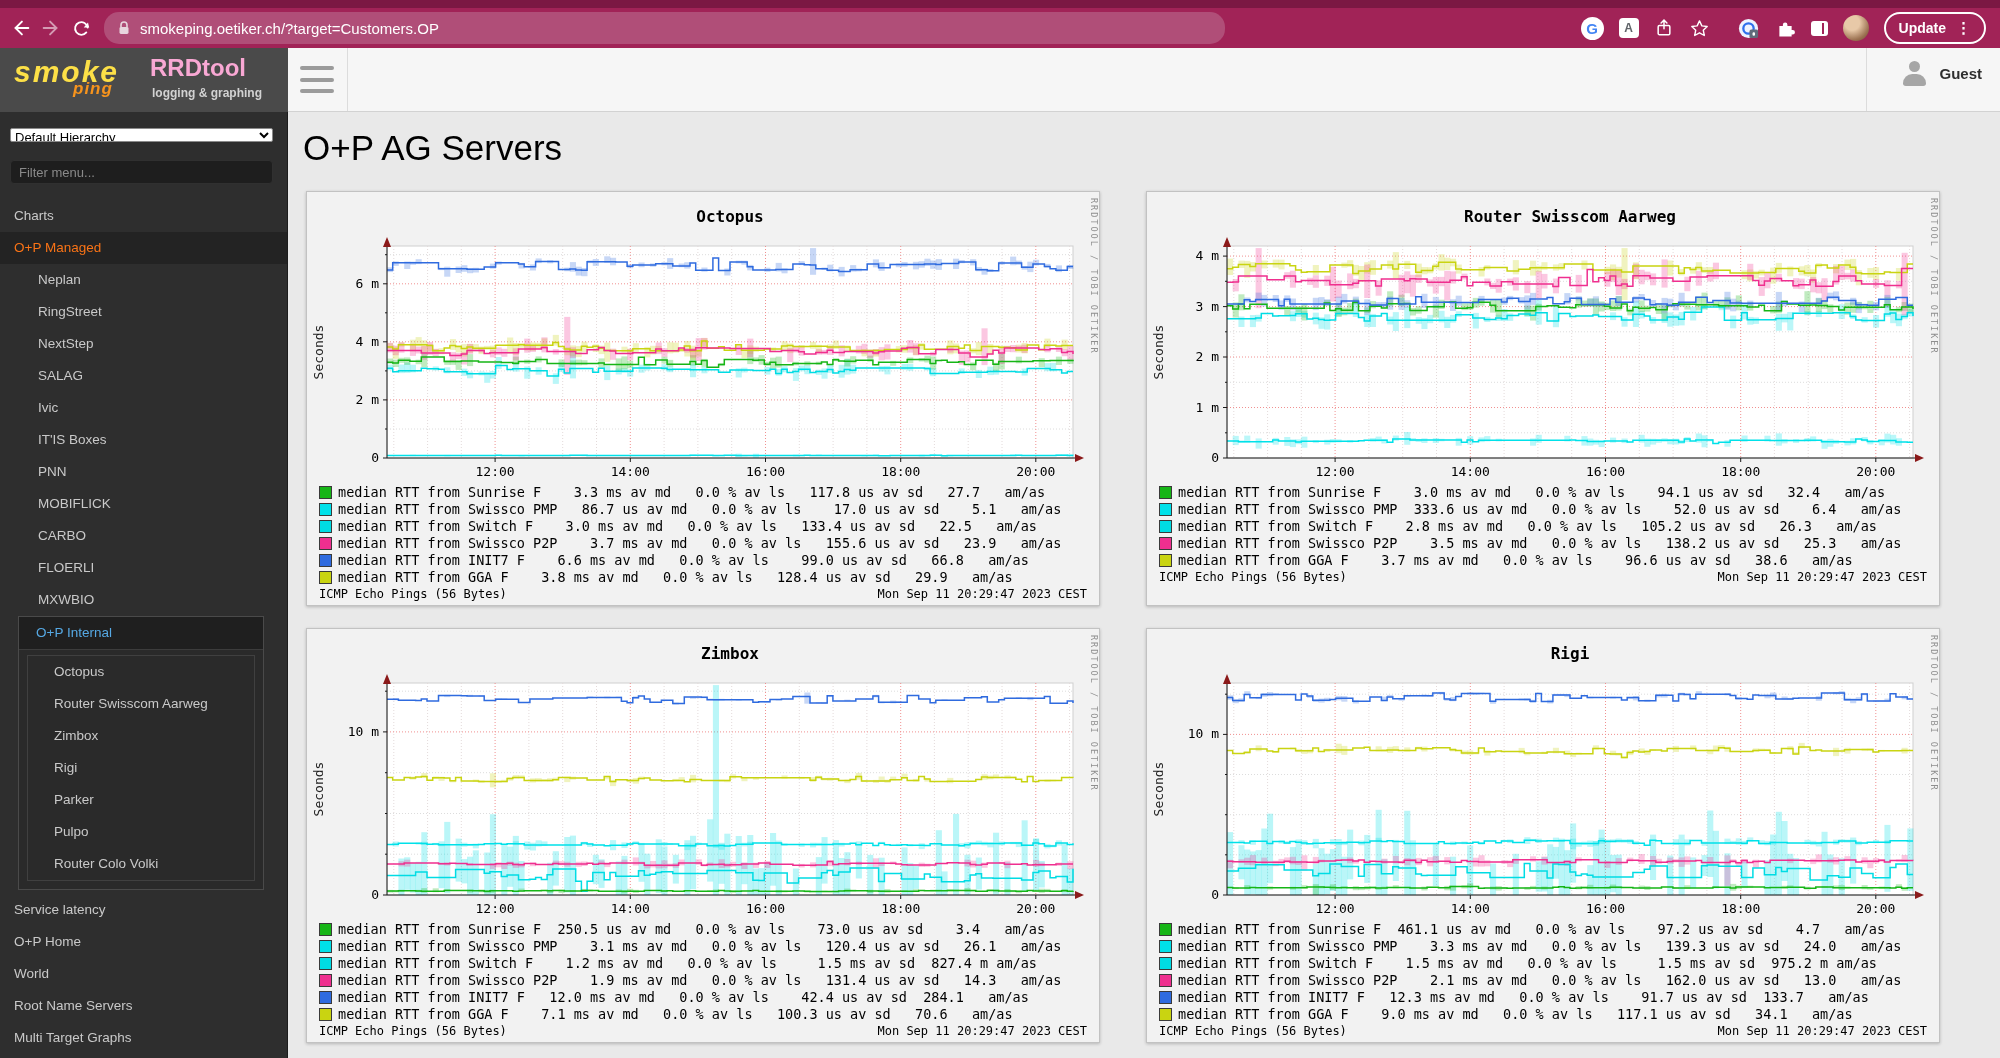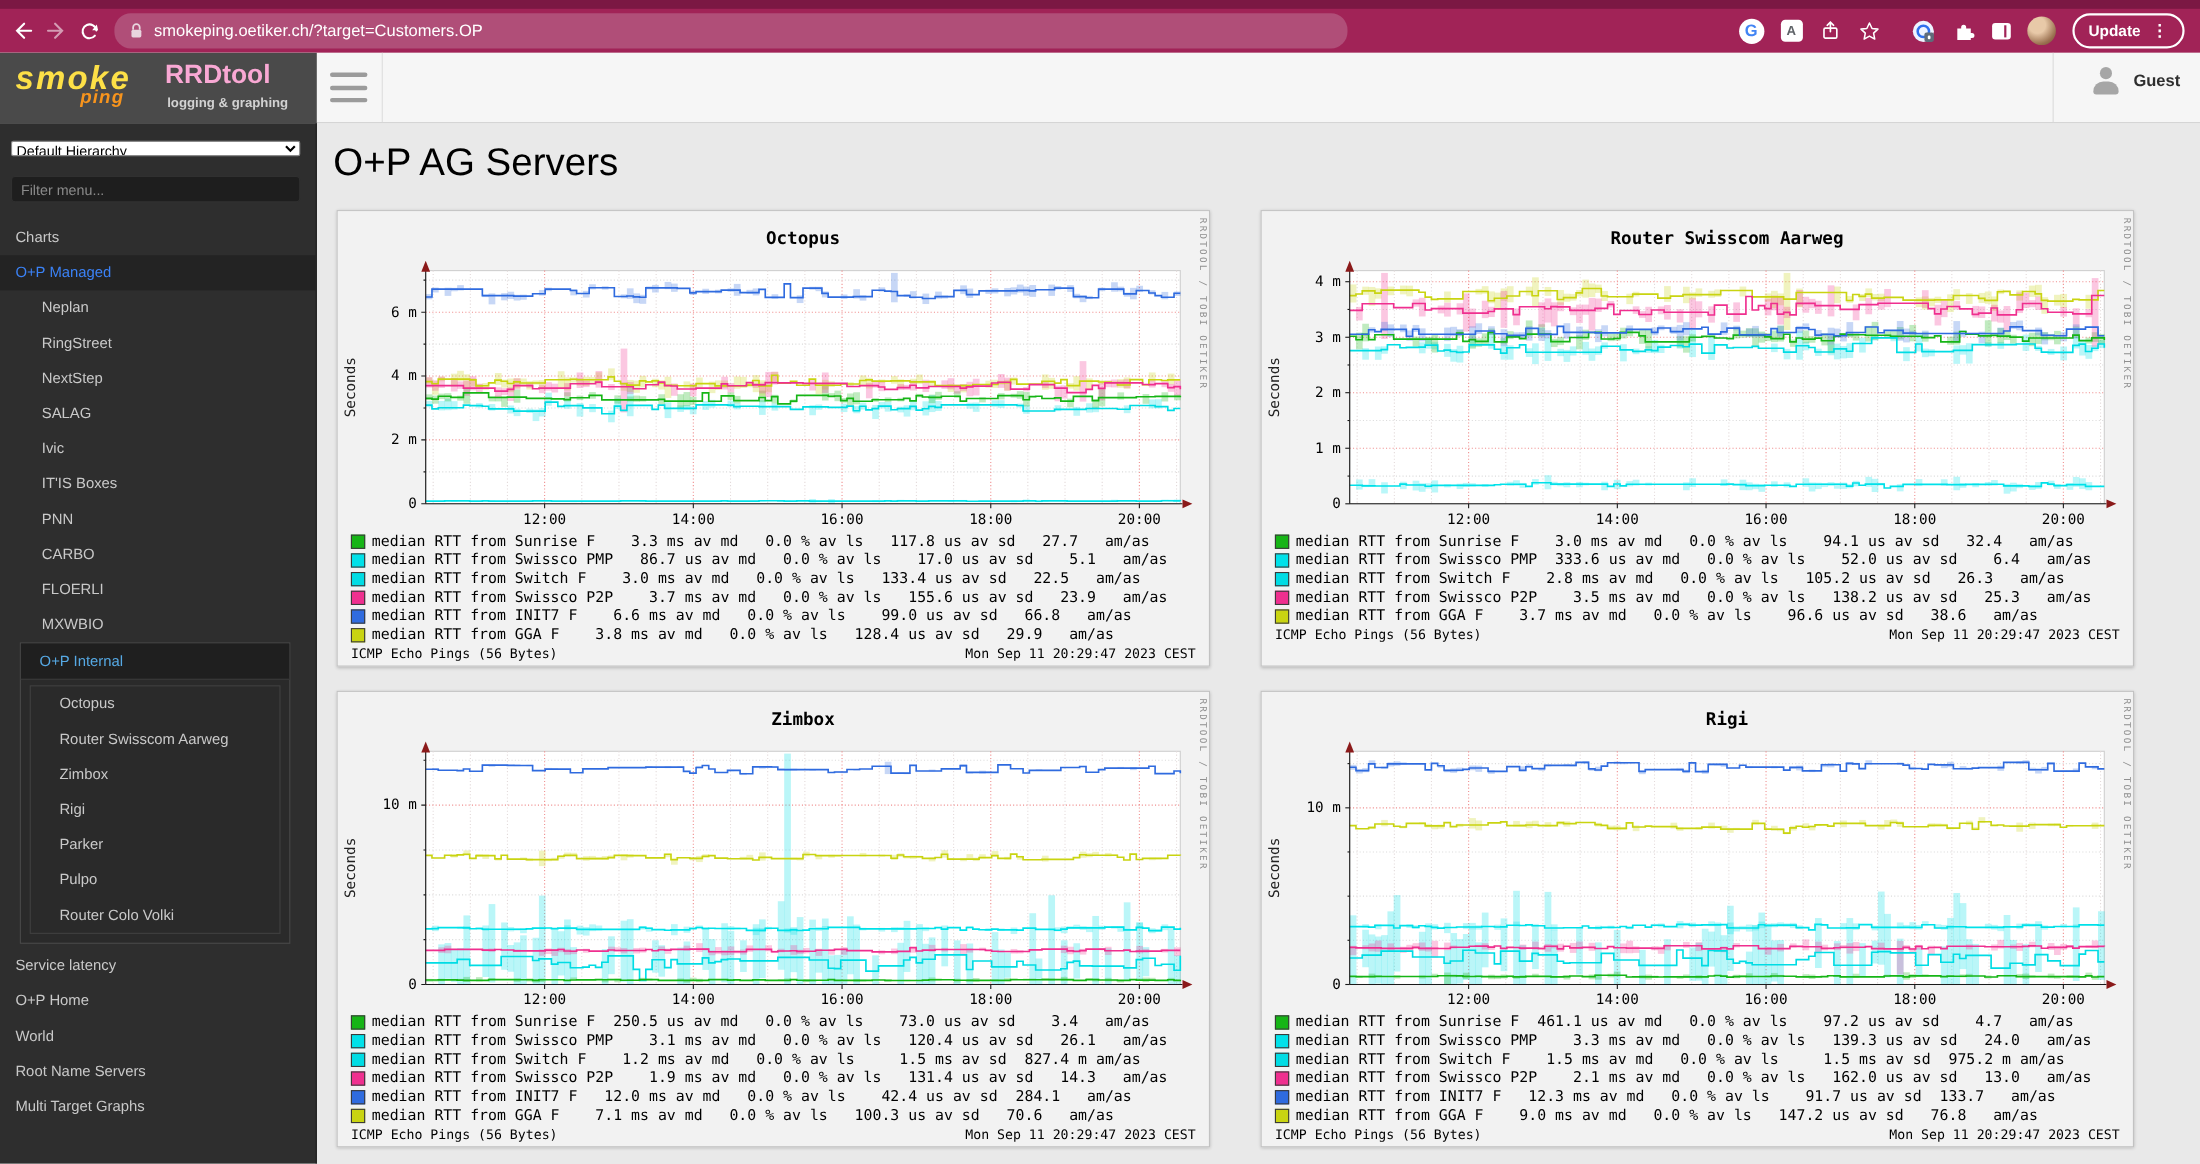--- a/index.html
+++ b/index.html
@@ -51,21 +51,21 @@
   .hier{position:absolute;left:10px;top:16px;width:263px;height:14px;font-size:13px;
         border:1px solid #8a8a8a;border-radius:2px;background:#fff;color:#000}
   .filter{position:absolute;left:10px;top:48px;width:263px;height:24px;box-sizing:border-box;
           background:#1e1e1e;border:1px solid #303030;border-radius:4px;color:#b0b0b0;
           font-size:13px;padding:0 8px}
   .filter::placeholder{color:#8a8a8a}
   .menu{position:absolute;left:0;top:88px;width:288px}
   .item{height:32px;line-height:32px;font-size:13.5px;color:#c9c9c9;white-space:nowrap;cursor:pointer}
   .lvl0{padding-left:14px}
   .lvl1{padding-left:38px}
-  .hl{background:#232323;color:#3b82f6}
+  .hl{background:#232323;color:#f97316}
   .group-box{margin:0 24px 4px 18px;border:1px solid #4a4a4a;background:#2a2a2a}
   .group-box .sel{color:#56a9e4;background:#1f1f1f;padding-left:17px;border-bottom:1px solid #3c3c3c}
   .inner-box{margin:5px 8px 8px 8px;border:1px solid #404040}
   .inner-box .item{padding-left:26px}
   
   .main{position:absolute;left:289px;top:112px;width:1711px;height:946px;background:#e9e9e9;overflow:hidden}
   .page-title{position:absolute;left:14px;top:16px;font-size:35px;color:#000}
   .charts{position:absolute;left:17px;top:79px;display:grid;grid-template-columns:794px 794px;
           column-gap:46px;row-gap:22px}
   .panel{width:794px;height:415px;background:#f2f2f2;border:1px solid #c2c2c2;box-sizing:border-box;
@@ -163,20 +163,21 @@
   <div class="menu" id="menu">
       <div class="item lvl0">Charts</div>
       <div class="item lvl0 hl">O+P Managed</div>
       <div class="item lvl1">Neplan</div>
       <div class="item lvl1">RingStreet</div>
       <div class="item lvl1">NextStep</div>
       <div class="item lvl1">SALAG</div>
       <div class="item lvl1">Ivic</div>
       <div class="item lvl1">IT'IS Boxes</div>
       <div class="item lvl1">PNN</div>
+      <div class="item lvl1">MOBIFLICK</div>
       <div class="item lvl1">CARBO</div>
       <div class="item lvl1">FLOERLI</div>
       <div class="item lvl1">MXWBIO</div>
       <div class="group-box">
         <div class="item sel">O+P Internal</div>
         <div class="inner-box">
           <div class="item">Octopus</div>
           <div class="item">Router Swisscom Aarweg</div>
           <div class="item">Zimbox</div>
           <div class="item">Rigi</div>
@@ -1951,21 +1952,21 @@
           <div class="lrow">
             <span class="lsq" style="background:#ef2f8f"></span>
             <span class="ltxt">median RTT from Swissco P2P    2.1 ms av md   0.0 % av ls   162.0 us av sd   13.0   am/as</span>
           </div>
           <div class="lrow">
             <span class="lsq" style="background:#2f6bdf"></span>
             <span class="ltxt">median RTT from INIT7 F   12.3 ms av md   0.0 % av ls    91.7 us av sd  133.7   am/as</span>
           </div>
           <div class="lrow">
             <span class="lsq" style="background:#c9d411"></span>
-            <span class="ltxt">median RTT from GGA F    9.0 ms av md   0.0 % av ls   147.2 us av sd   76.8   am/as</span>
+            <span class="ltxt">median RTT from GGA F    9.0 ms av md   0.0 % av ls   117.1 us av sd   34.1   am/as</span>
           </div>
         </div>
         <div class="gfoot">
           <span>ICMP Echo Pings (56 Bytes)</span>
           <span>Mon Sep 11 20:29:47 2023 CEST</span>
         </div>
       </div>
     </div>
 </div>
 

